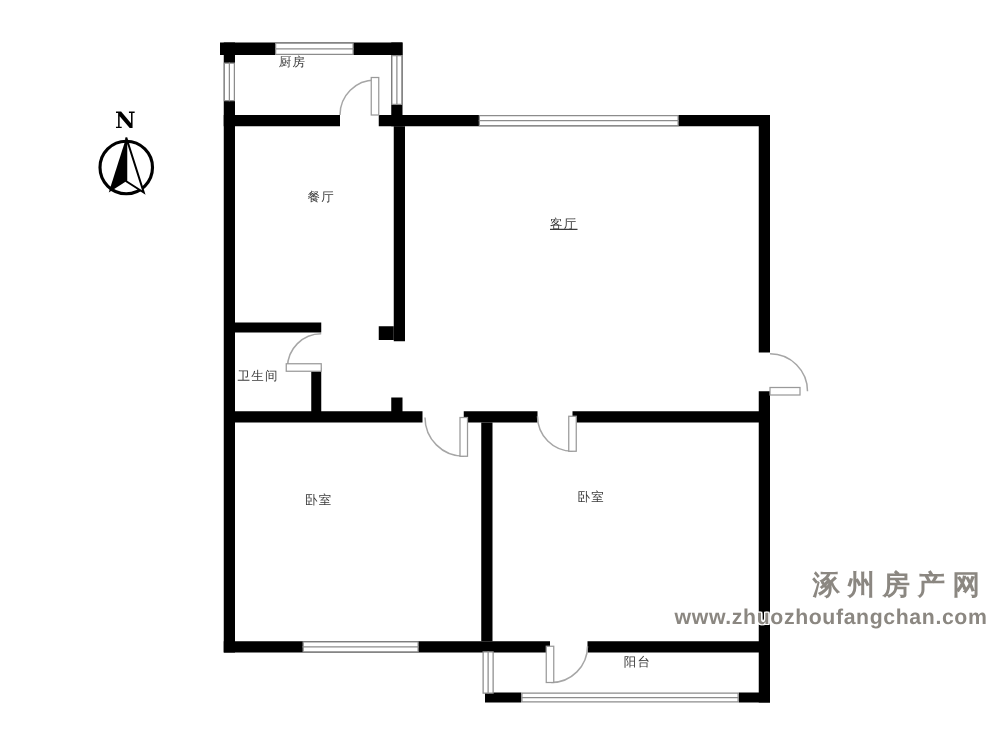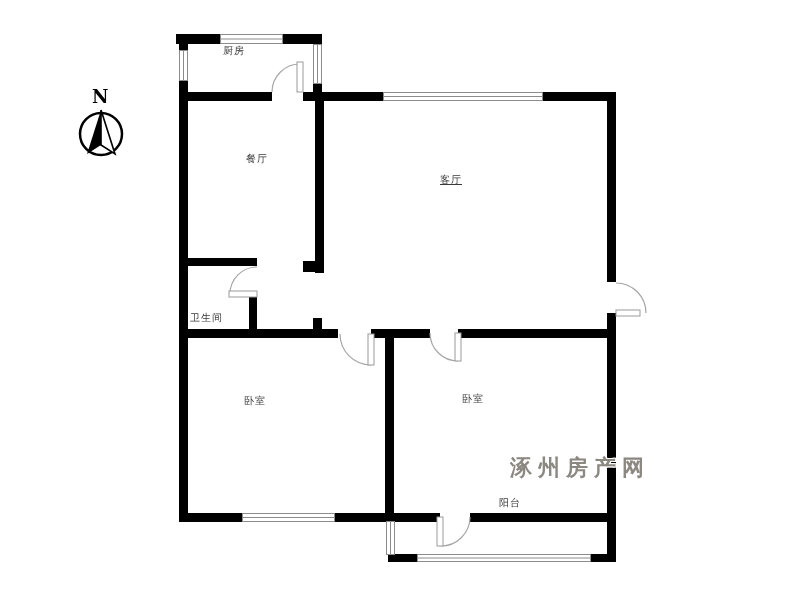--- a/index.html
+++ b/index.html
@@ -18,21 +18,21 @@
   .plan-svg{position:absolute;left:0;top:0;}
   .room-label{
     position:absolute;font-size:10px;letter-spacing:1px;color:var(--label);
     white-space:nowrap;line-height:1;
   }
   .north-label{
     position:absolute;left:92px;top:88px;font-family:"DejaVu Serif","Liberation Serif",serif;
     font-weight:bold;font-size:18px;color:#000;line-height:1;
   }
   .watermark{
-    position:absolute;left:510px;top:455px;width:280px;text-align:left;
+    position:absolute;left:510px;top:455px;width:280px;text-align:right;
     color:var(--wm);font-weight:bold;z-index:5;line-height:1.15;
   }
   .wm-outline{
     text-shadow:-1px -1px 0 #fff,1px -1px 0 #fff,-1px 1px 0 #fff,1px 1px 0 #fff,
                  0 -1px 0 #fff,0 1px 0 #fff,-1px 0 0 #fff,1px 0 0 #fff;
   }
   .wm-name{font-size:22px;letter-spacing:6px;}
   .wm-url{font-size:17px;letter-spacing:0.5px;margin-top:4px;}
 </style>
 </head>
@@ -128,22 +128,23 @@
       <polygon points="101,110 87,154 101,145" fill="#000"></polygon>
       <polygon points="101,110 115,154 101,145" fill="#ffffff" stroke="#000" stroke-width="1.6"></polygon>
     </g>
   </svg>
 
   <div class="north-label">N</div>
 
   <div class="room-label" style="left:223px;top:46px;">厨房</div>
   <div class="room-label" style="left:246px;top:154px;">餐厅</div>
   <div class="room-label" style="left:440px;top:175px;text-decoration:underline;">客厅</div>
-  <div class="room-label" style="left:190px;top:297px;margin-top:16px;">卫生间</div>
+  <div class="room-label" style="left:190px;top:297px;">卫生间</div>
   <div class="room-label" style="left:244px;top:396px;">卧室</div>
   <div class="room-label" style="left:462px;top:394px;">卧室</div>
-  <div class="room-label" style="left:499px;top:498px;text-align:right;">阳台</div>
+  <div class="room-label" style="left:499px;top:526px;text-align:right;">阳台</div>
 
   <div class="watermark">
     <div class="wm-name wm-outline">涿州房产网</div>
+    <div class="wm-url wm-outline">www.zhuozhoufangchan.com</div>
   </div>
 
 </div>
 
 </body></html>

